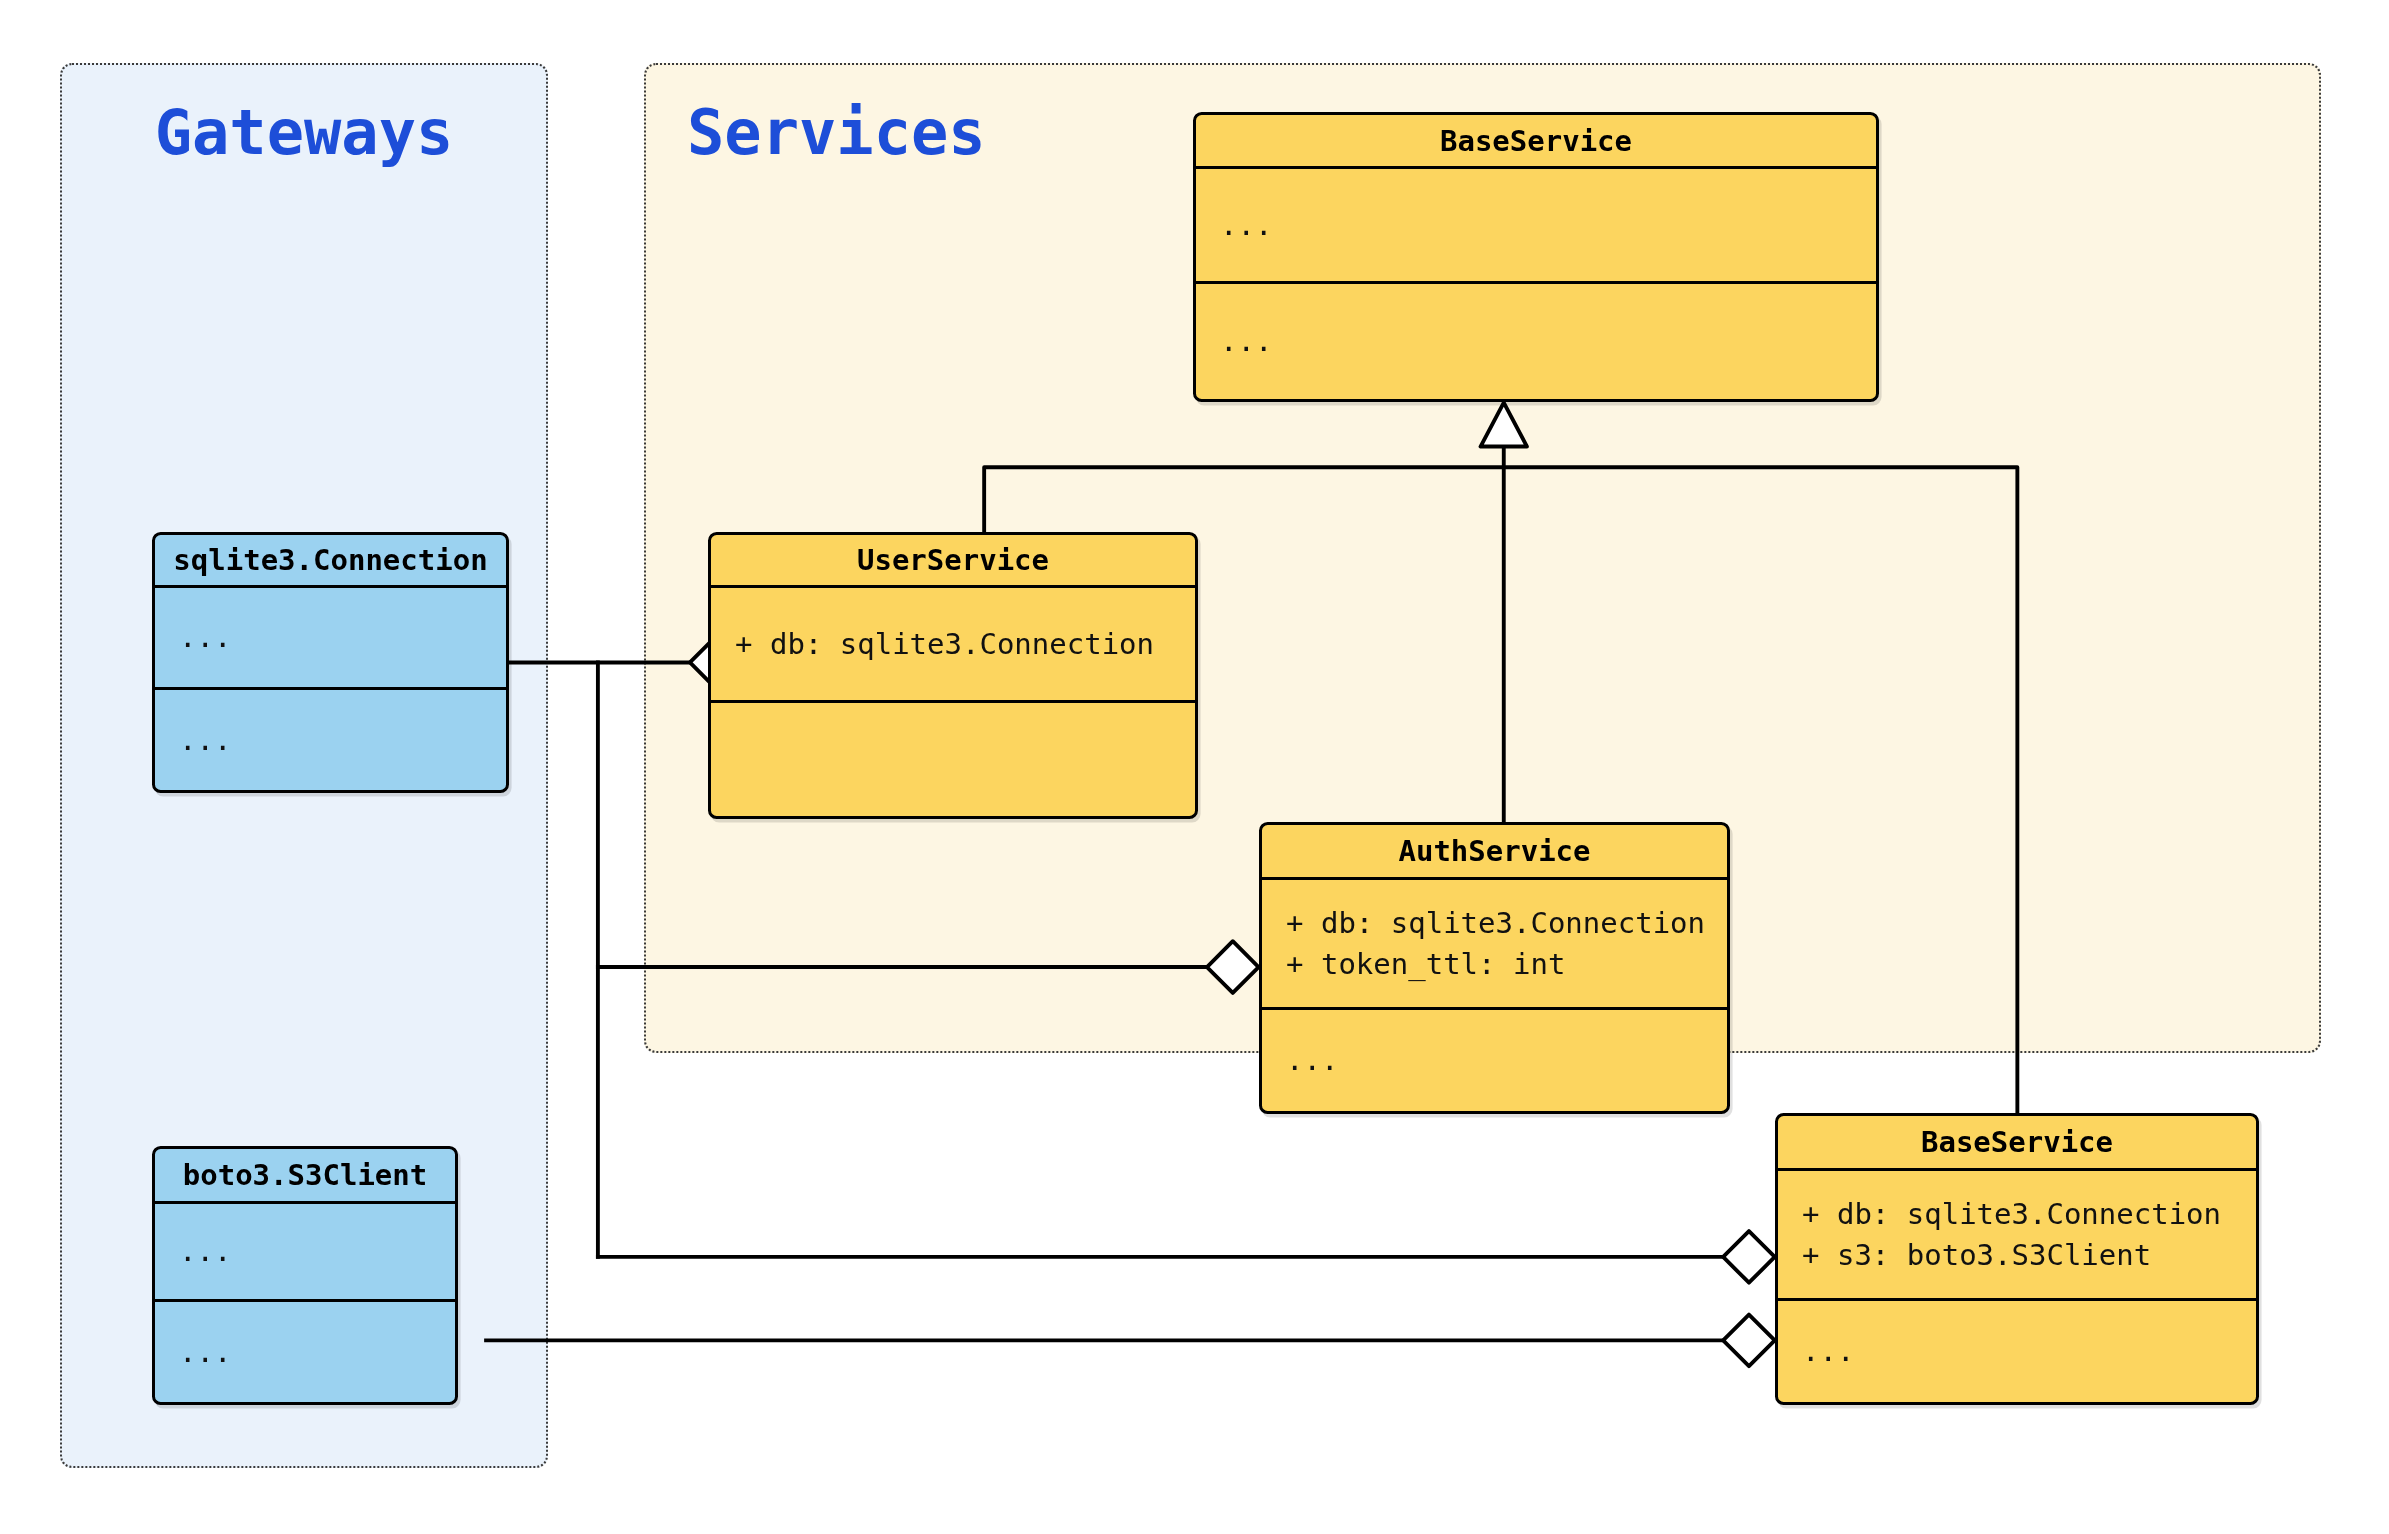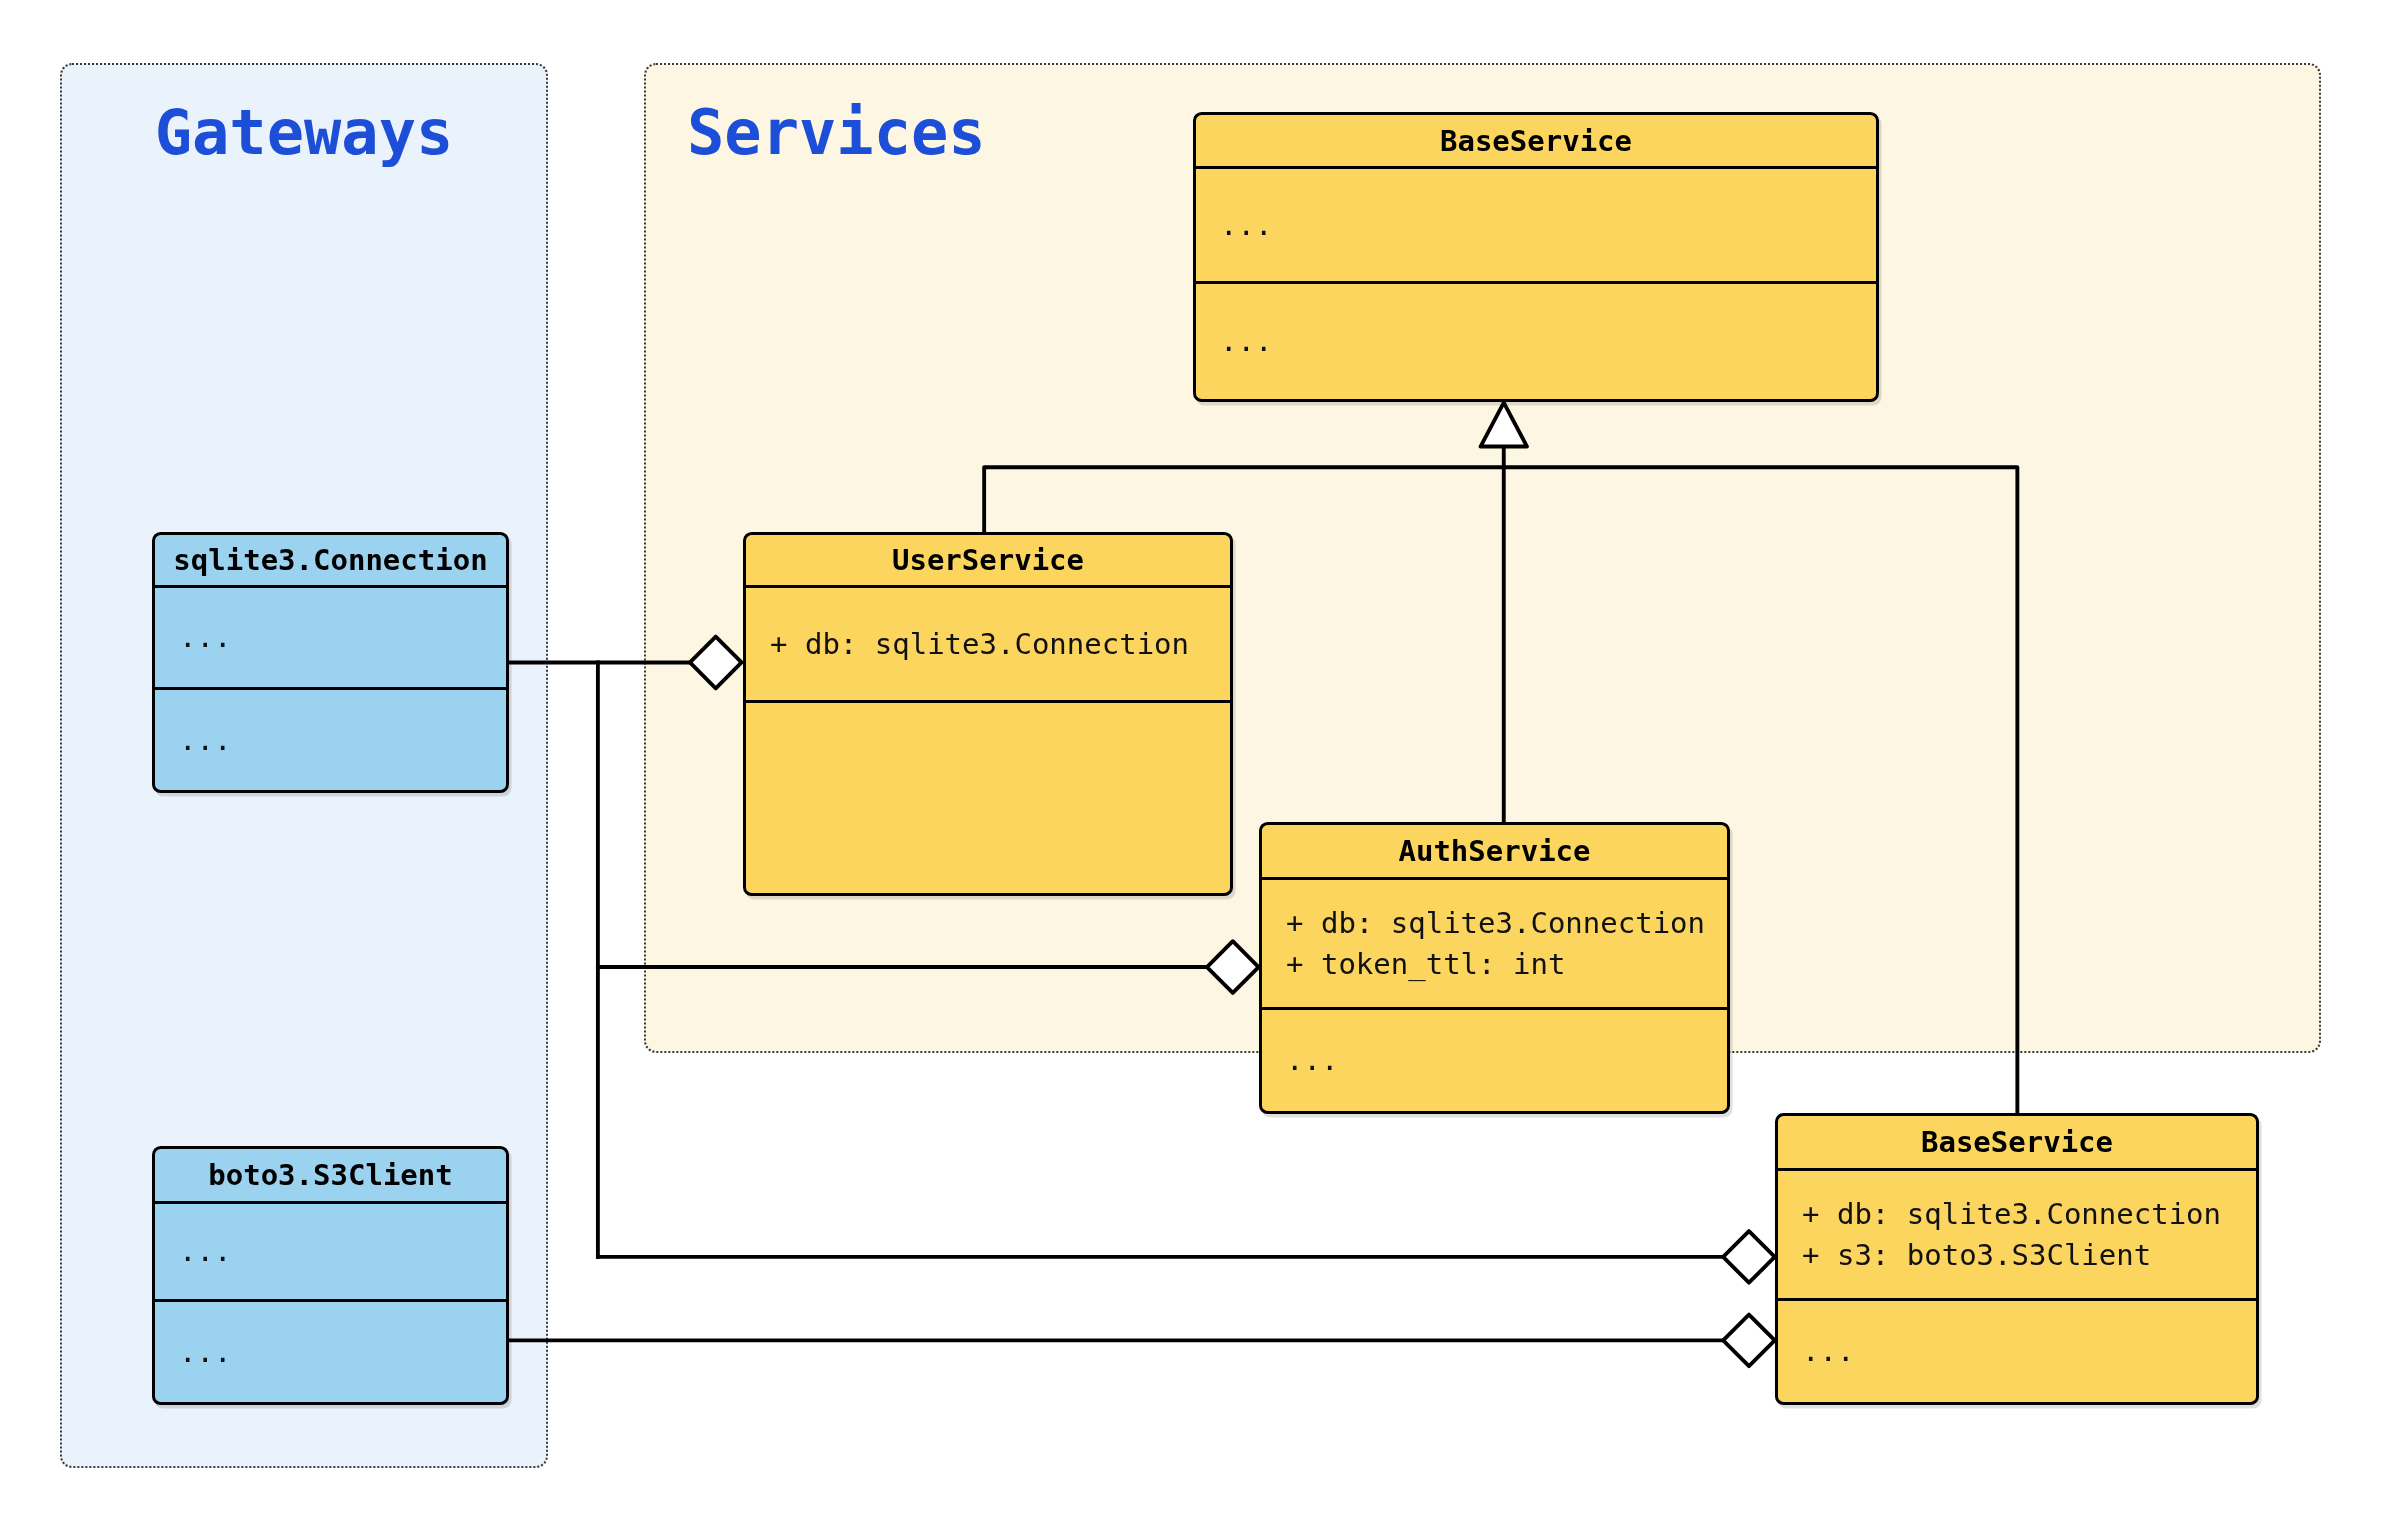--- a/index.html
+++ b/index.html
@@ -58,23 +58,23 @@
   }
   .uml-row{
     border-top:3px solid var(--stroke);
     display:flex;flex-direction:column;justify-content:center;
     padding-left:24px;
     font-size:29px;line-height:41px;color:#111;
     white-space:nowrap;
   }
   
   .c-sqlite   {left:129px; top:532px;  width:357px; height:261px; grid-template-rows:50px 102px 1fr;}
-  .c-boto3    {left:129px; top:1146px; width:357px; height:259px; grid-template-rows:52px 98px 1fr;}
+  .c-boto3    {left:129px; top:1146px; width:306px; height:259px; grid-template-rows:52px 98px 1fr;}
   .c-base     {left:1193px;top:112px;  width:686px; height:290px; grid-template-rows:51px 115px 1fr;}
-  .c-user     {left:743px; top:532px;  width:490px; height:364px; grid-template-rows:50px 115px 1fr;}
+  .c-user     {left:708px; top:532px;  width:490px; height:287px; grid-template-rows:50px 115px 1fr;}
   .c-auth     {left:1259px;top:822px;  width:471px; height:292px; grid-template-rows:52px 130px 1fr;}
   .c-photo    {left:1775px;top:1113px; width:484px; height:292px; grid-template-rows:52px 130px 1fr;}
   
   #connectors{
     position:absolute;left:0;top:0;width:2389px;height:1534px;
     pointer-events:none;
   }
 </style>
 </head>
 <body>

